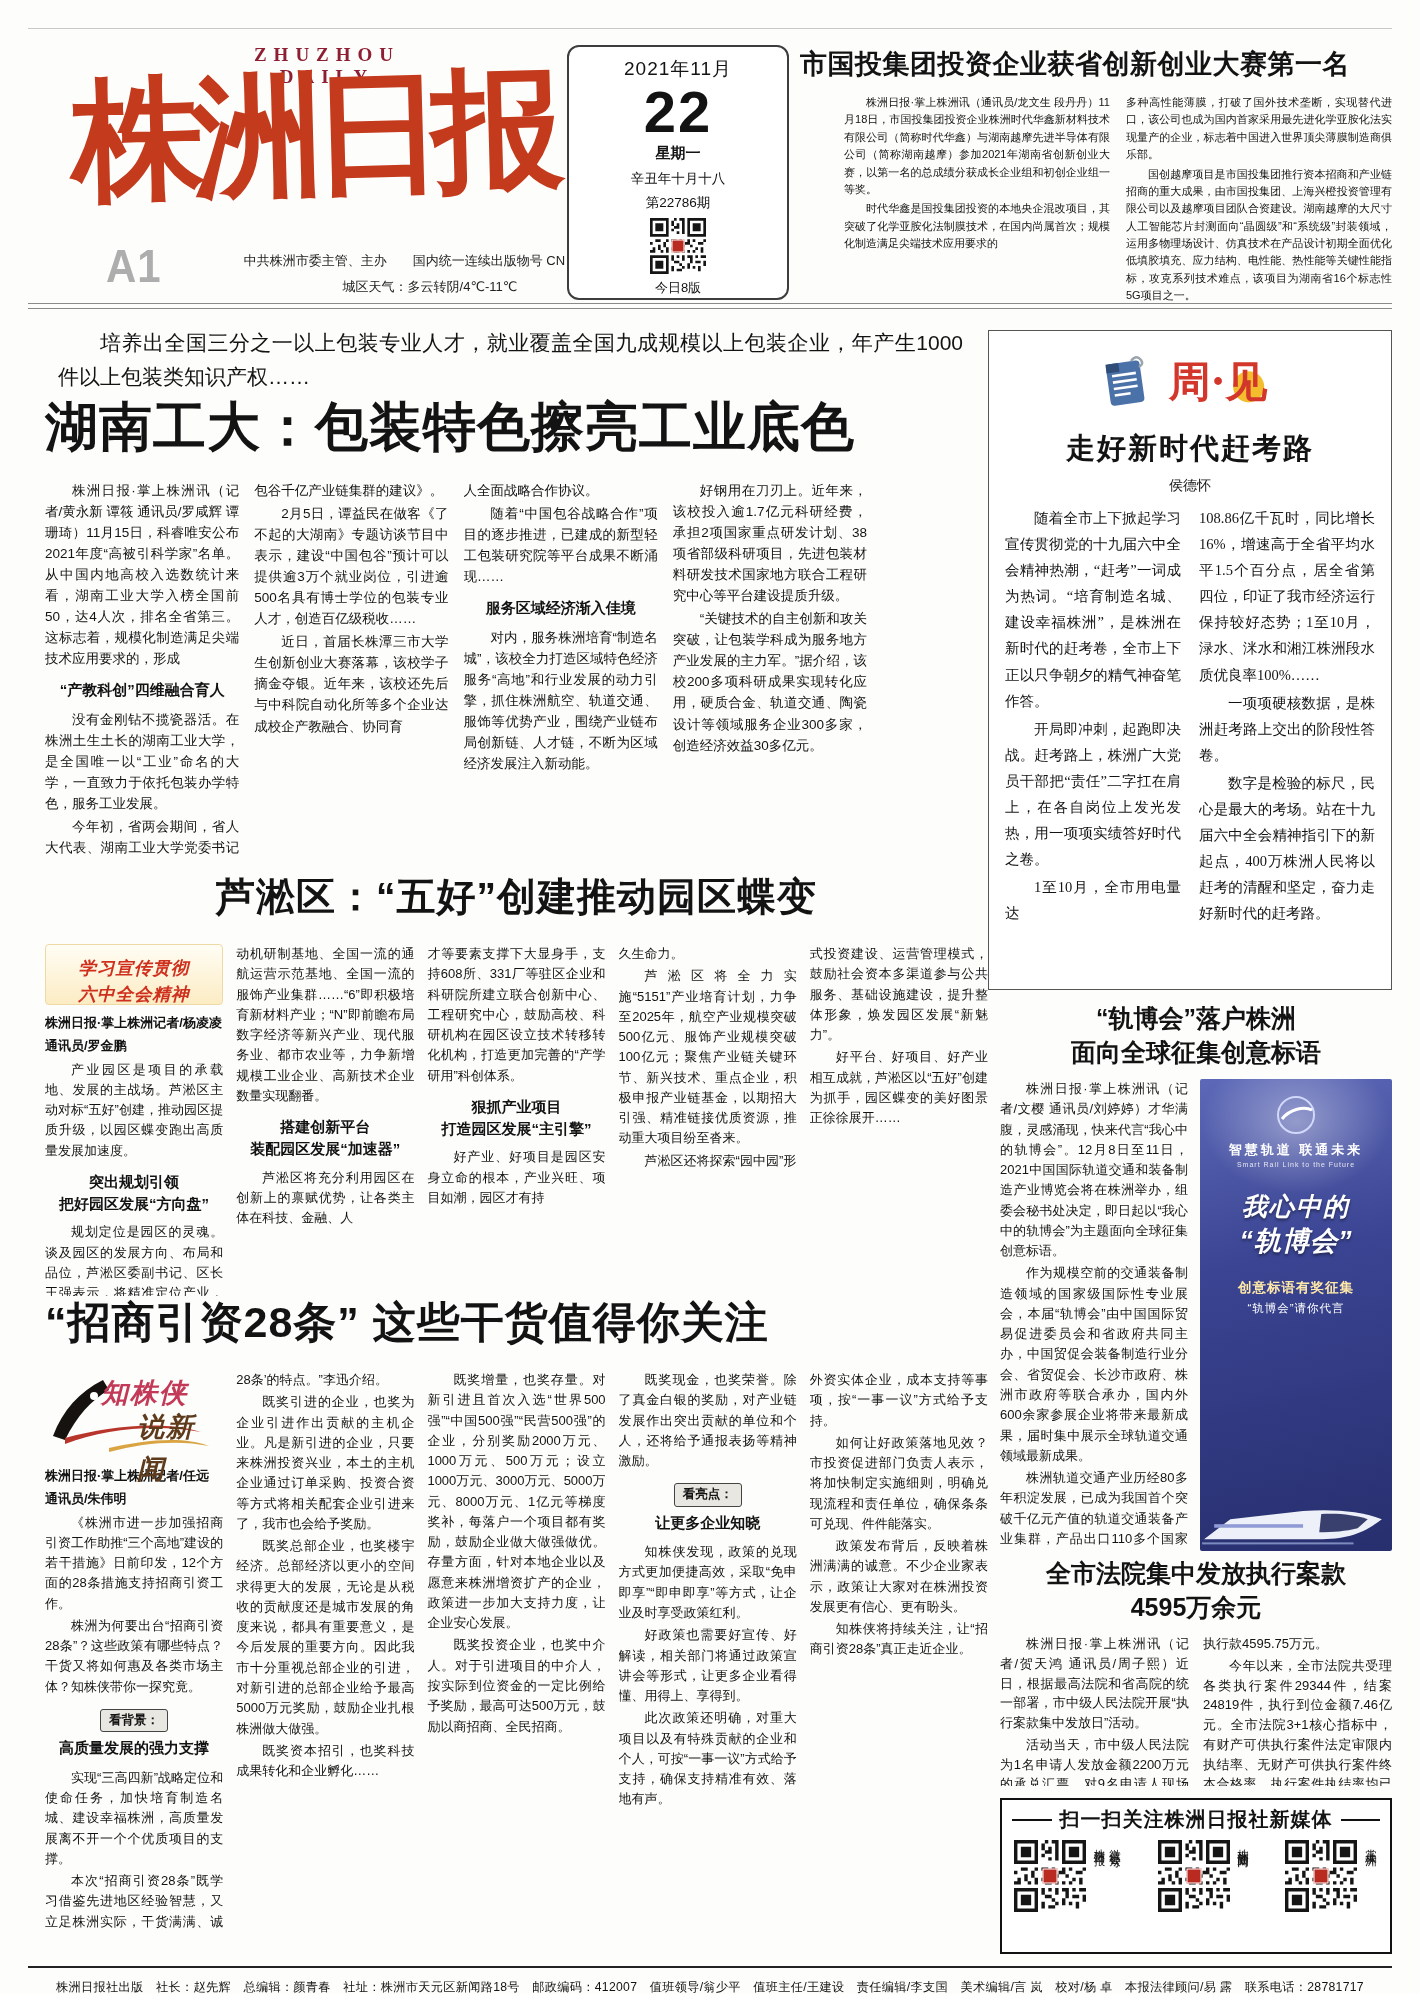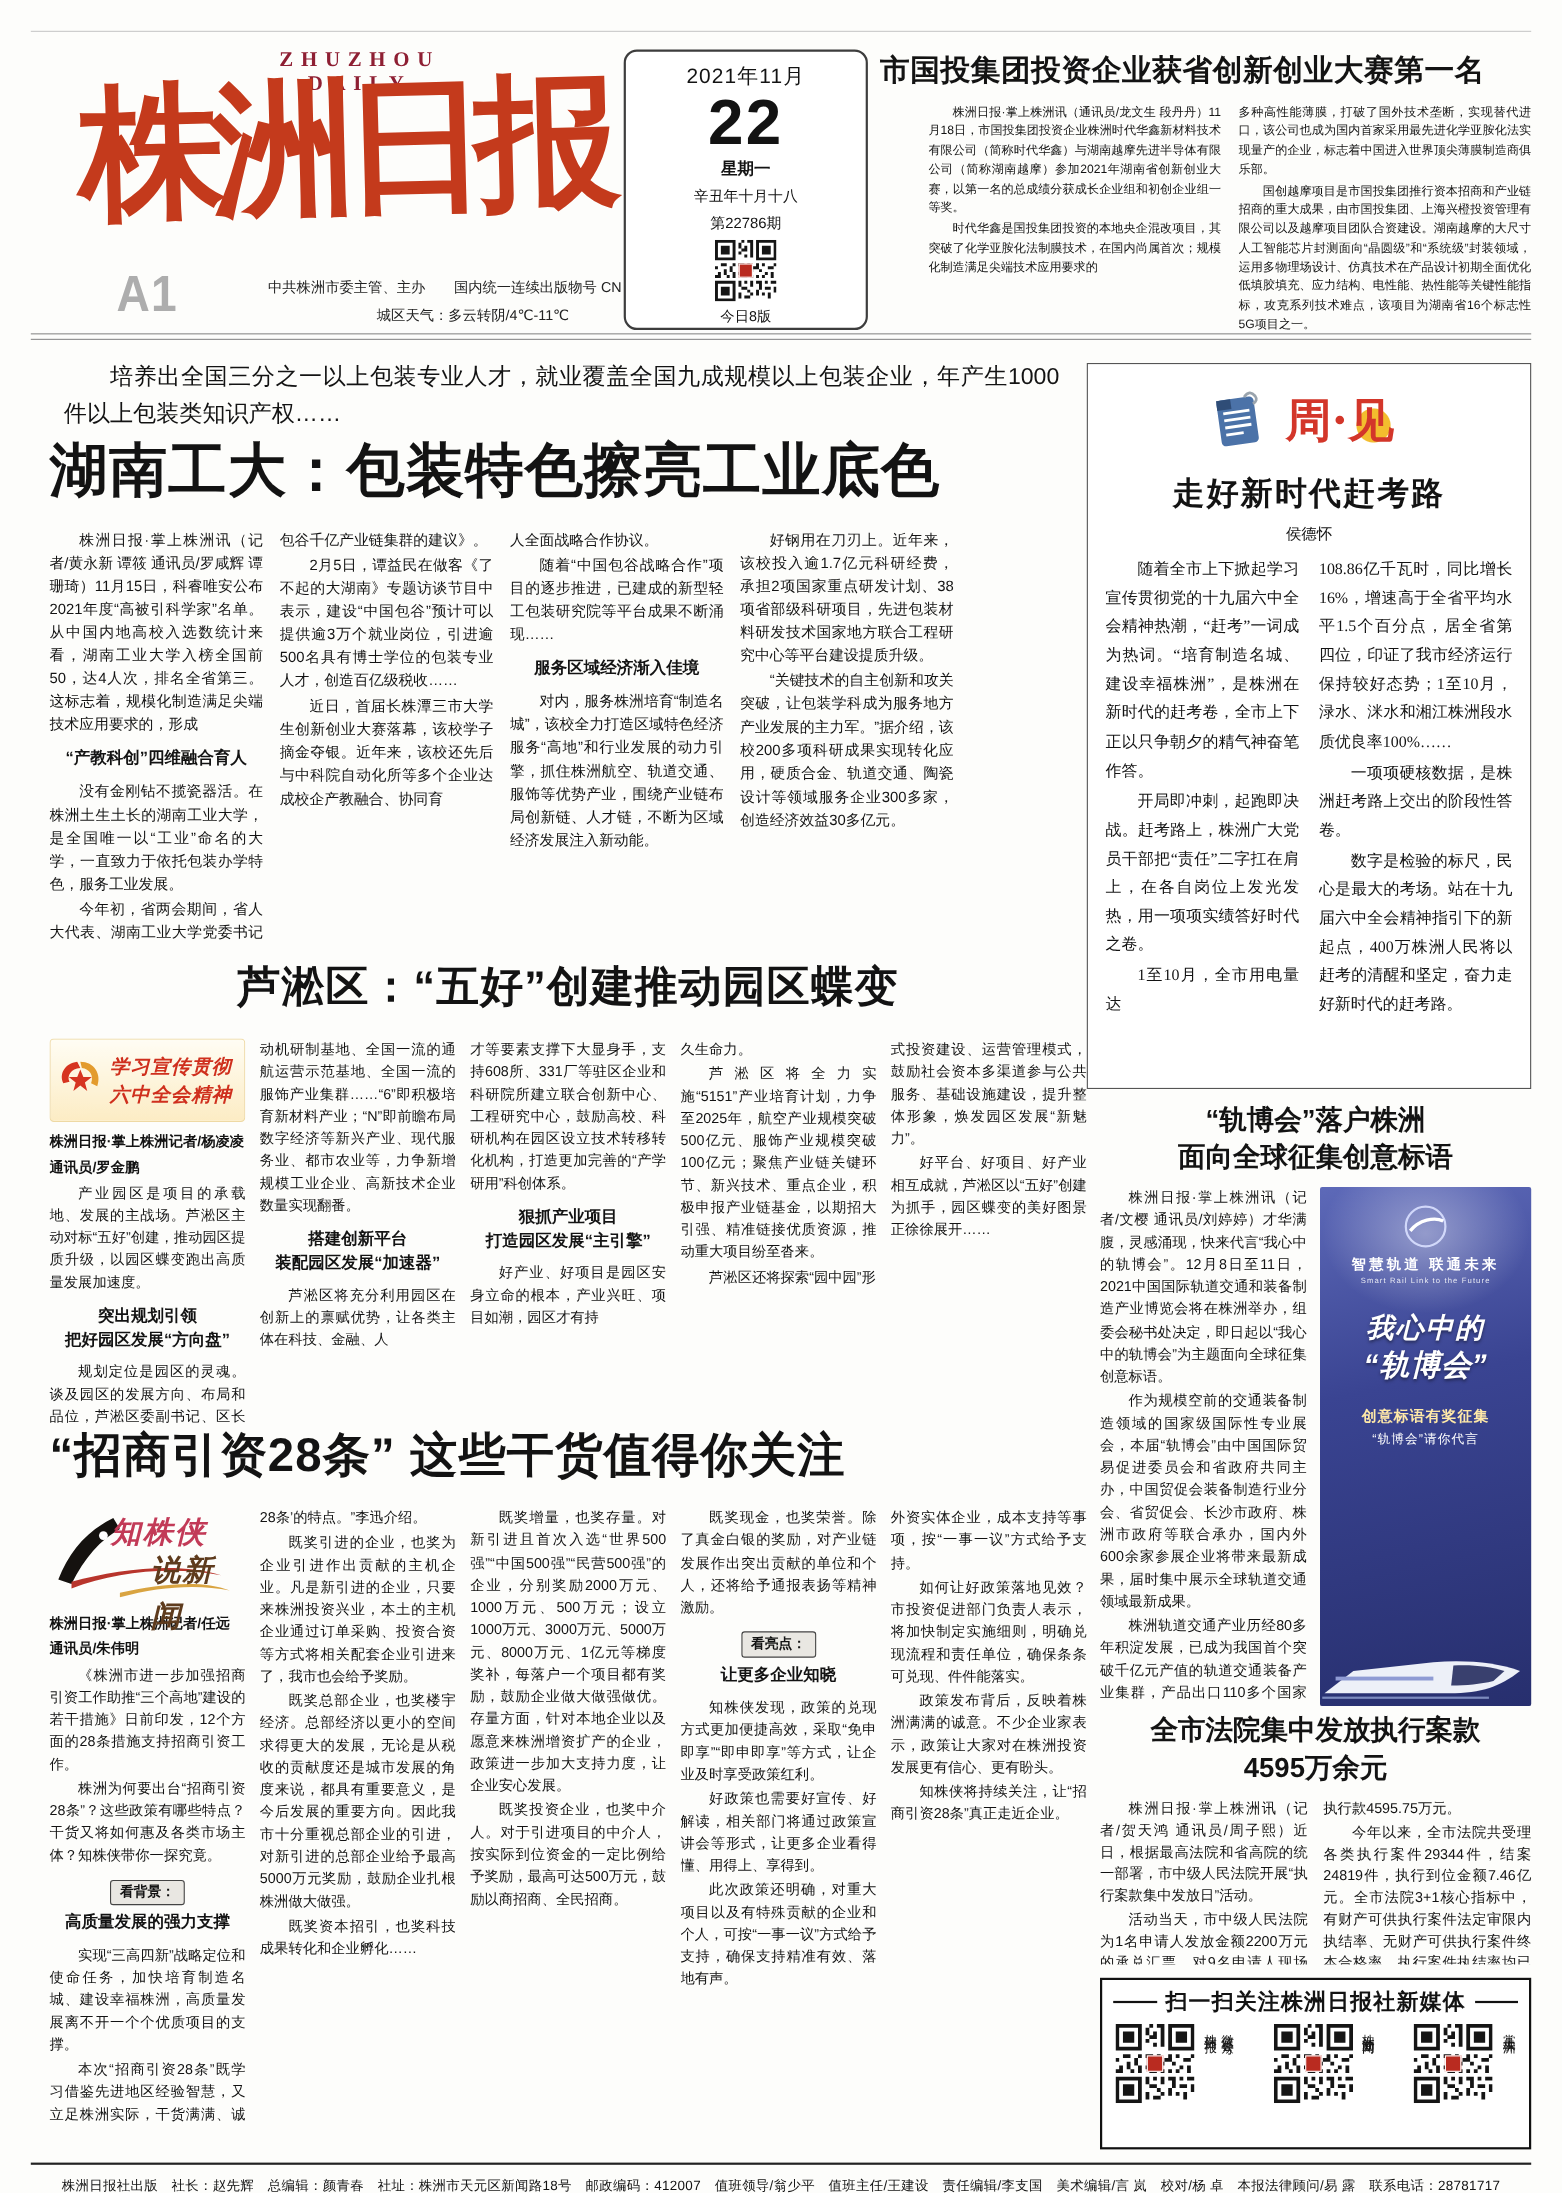--- a/index.html
+++ b/index.html
@@ -65,22 +65,22 @@
             padding:2px 10px;background:radial-gradient(circle at 76% 58%, #f3bd2e 0 15px, rgba(243,189,46,0) 16px);}
   .wk-title{font-size:29px;font-weight:900;text-align:center;margin-top:8px;letter-spacing:2px;}
   .wk-author{font-size:14px;text-align:center;margin-top:8px;}
   #weekly .cols{gap:18px;height:468px;margin-top:10px;font-family:"Liberation Serif","DejaVu Serif",serif;
                 font-size:14.5px;line-height:1.8;}
 
   
   #lusong{left:45px;top:870px;width:943px;}
   #lusong h1{margin:0 0 20px;font-size:39px;font-weight:900;text-align:center;letter-spacing:1px;}
   #lusong .cols{gap:13px;height:352px;font-size:13px;line-height:1.56;}
-  .study-banner{height:76px;border:1px solid #eed9a4;border-radius:4px;margin-bottom:8px;
-                background:linear-gradient(180deg,#fffdf4,#fcecc4);display:flex;align-items:center;gap:6px;padding:4px 6px;}
+  .study-banner{height:61px;border:1px solid #eed9a4;border-radius:4px;margin-bottom:8px;
+                background:linear-gradient(180deg,#fffdf4,#fcecc4);display:flex;align-items:center;gap:6px;padding:4px 6px;flex-direction:column;}
   .study-banner .txt{color:#cf2f1d;font-weight:900;font-style:italic;font-size:17.5px;line-height:1.5;letter-spacing:1px;white-space:pre-line;}
 
   
   #expo{left:1000px;top:1002px;width:392px;}
   #expo .h{font-size:25px;font-weight:900;text-align:center;line-height:1.34;}
   #expo .expo-body{display:flex;gap:12px;margin-top:10px;height:472px;}
   #expo .expo-text{width:188px;font-size:13px;line-height:1.56;overflow:hidden;}
   .poster{width:192px;position:relative;overflow:hidden;border-radius:2px;color:#fff;text-align:center;
           background:linear-gradient(168deg,#5d69b8 0%,#3a4492 38%,#272f6e 100%);}
   .poster::before{content:"";position:absolute;inset:0;background:radial-gradient(ellipse 70% 22% at 50% 9%,rgba(255,255,255,.38),rgba(255,255,255,0) 70%);}

